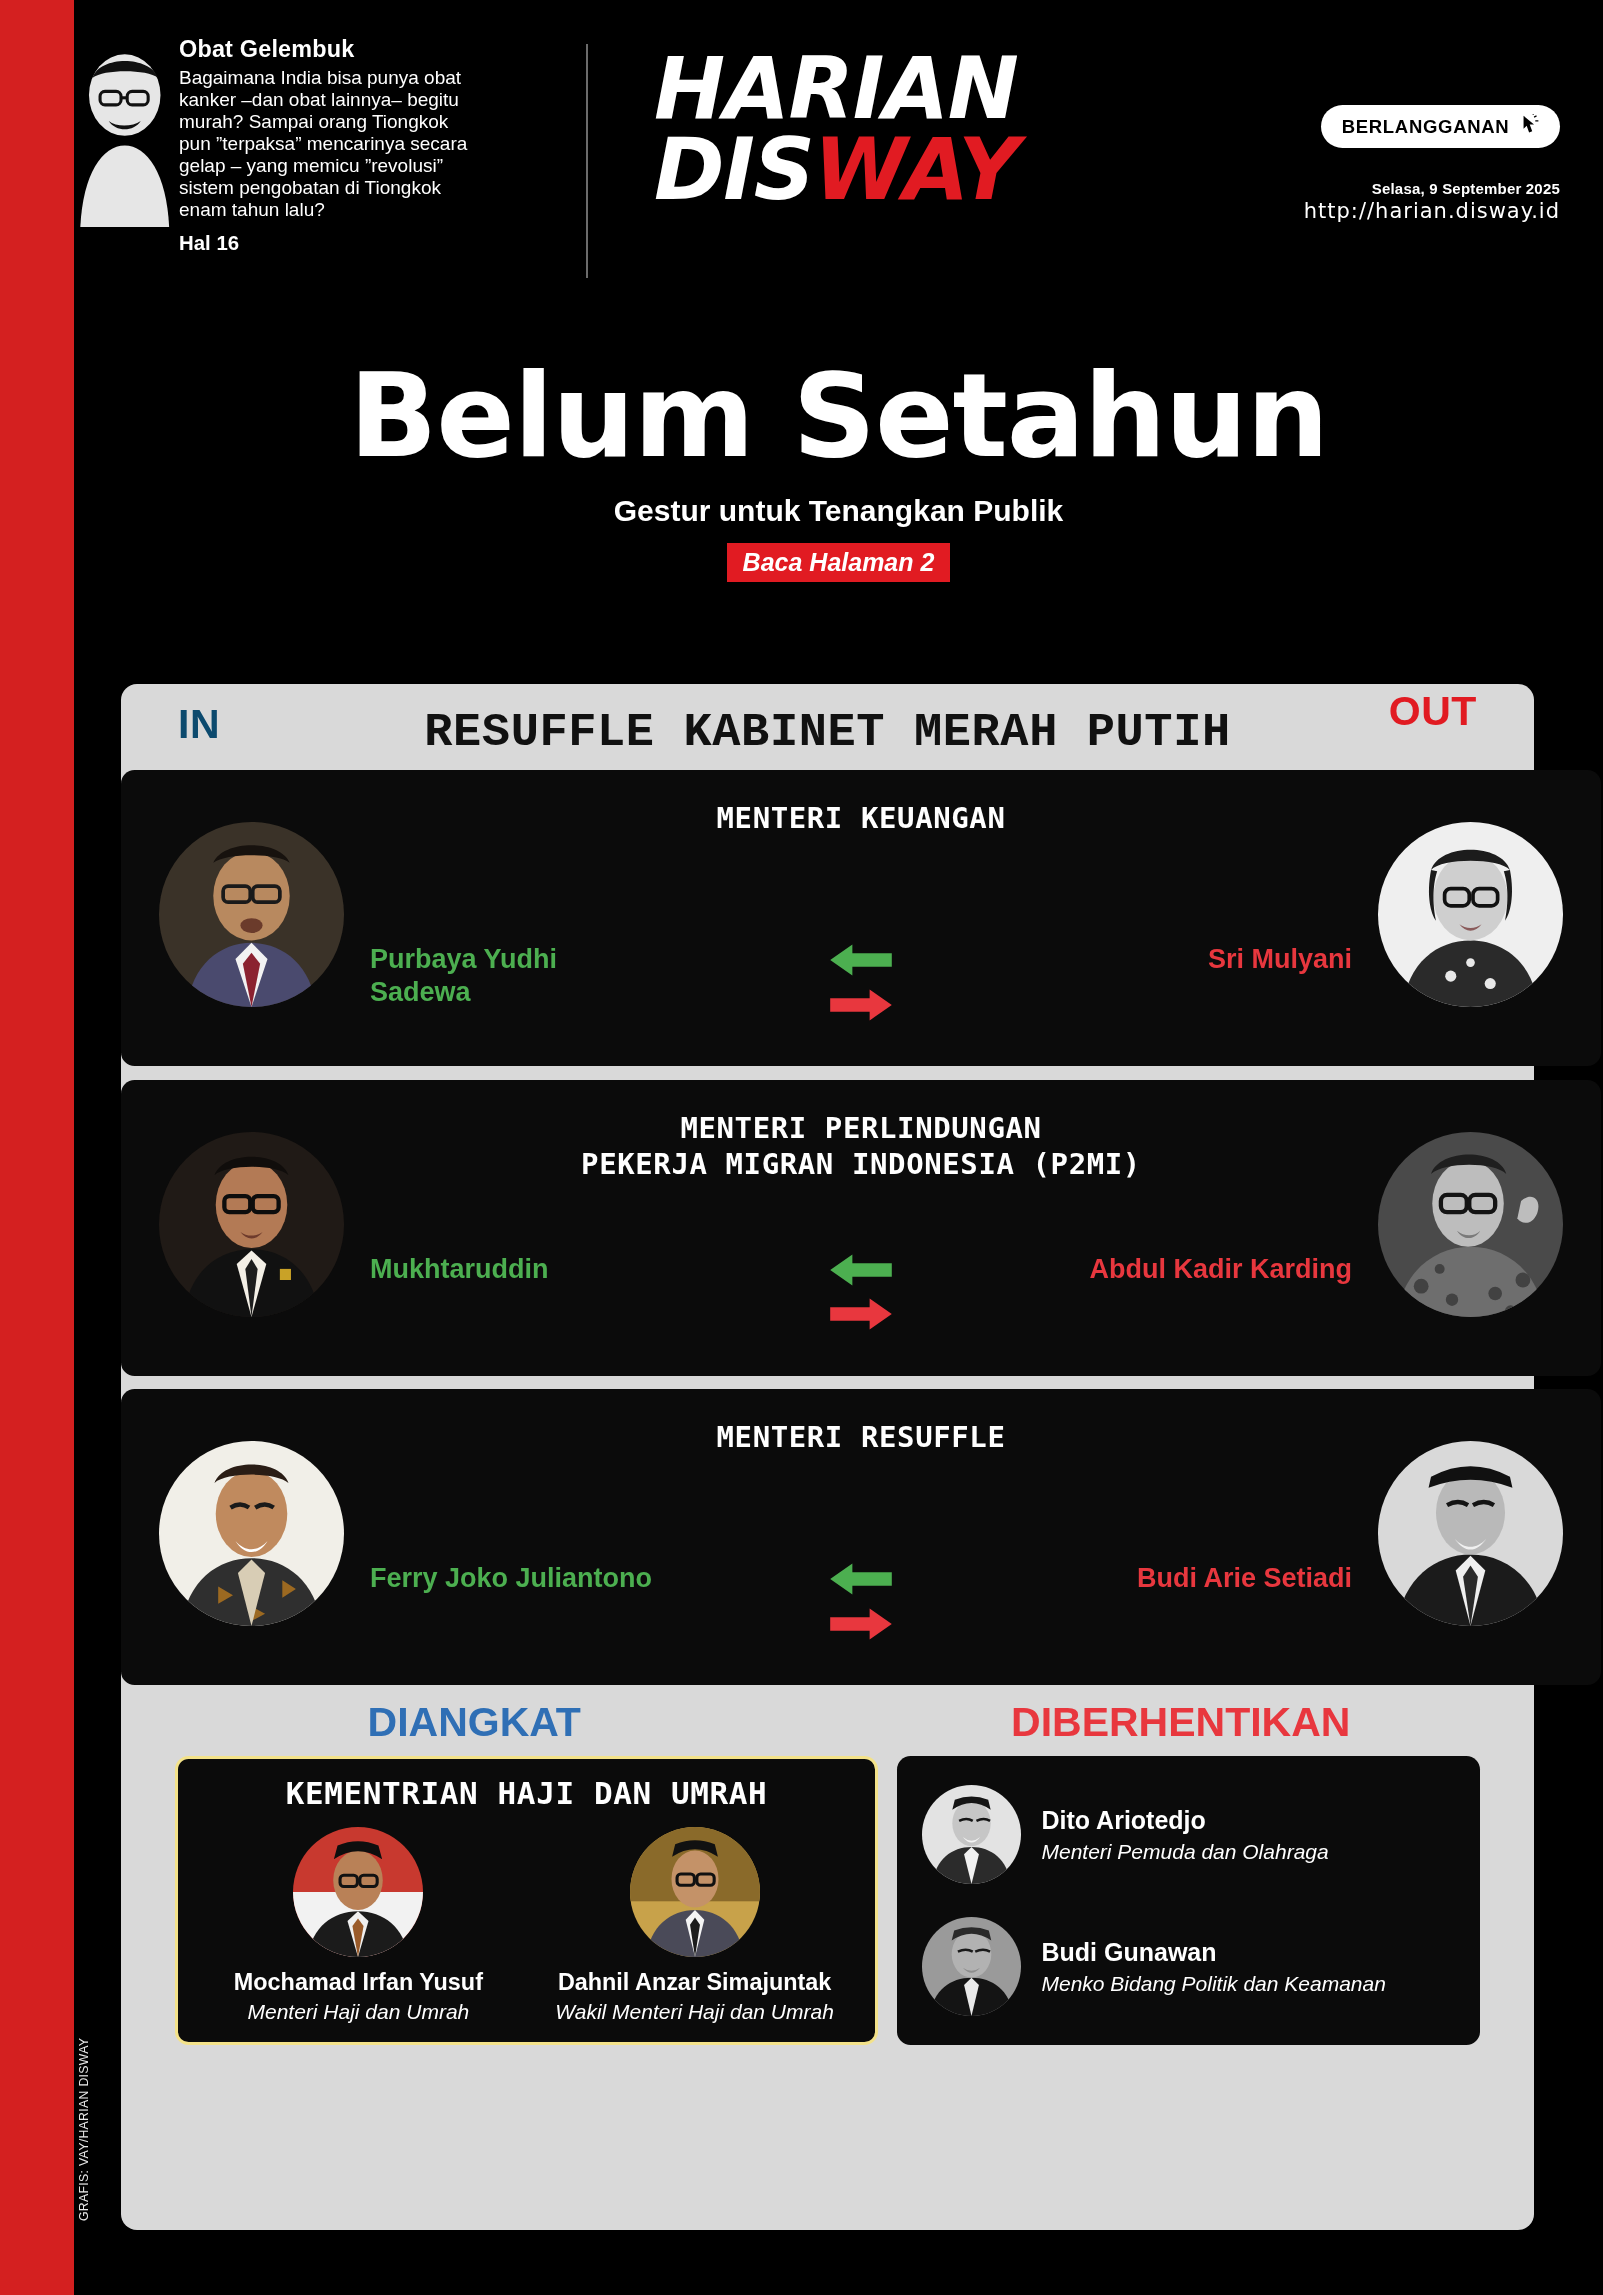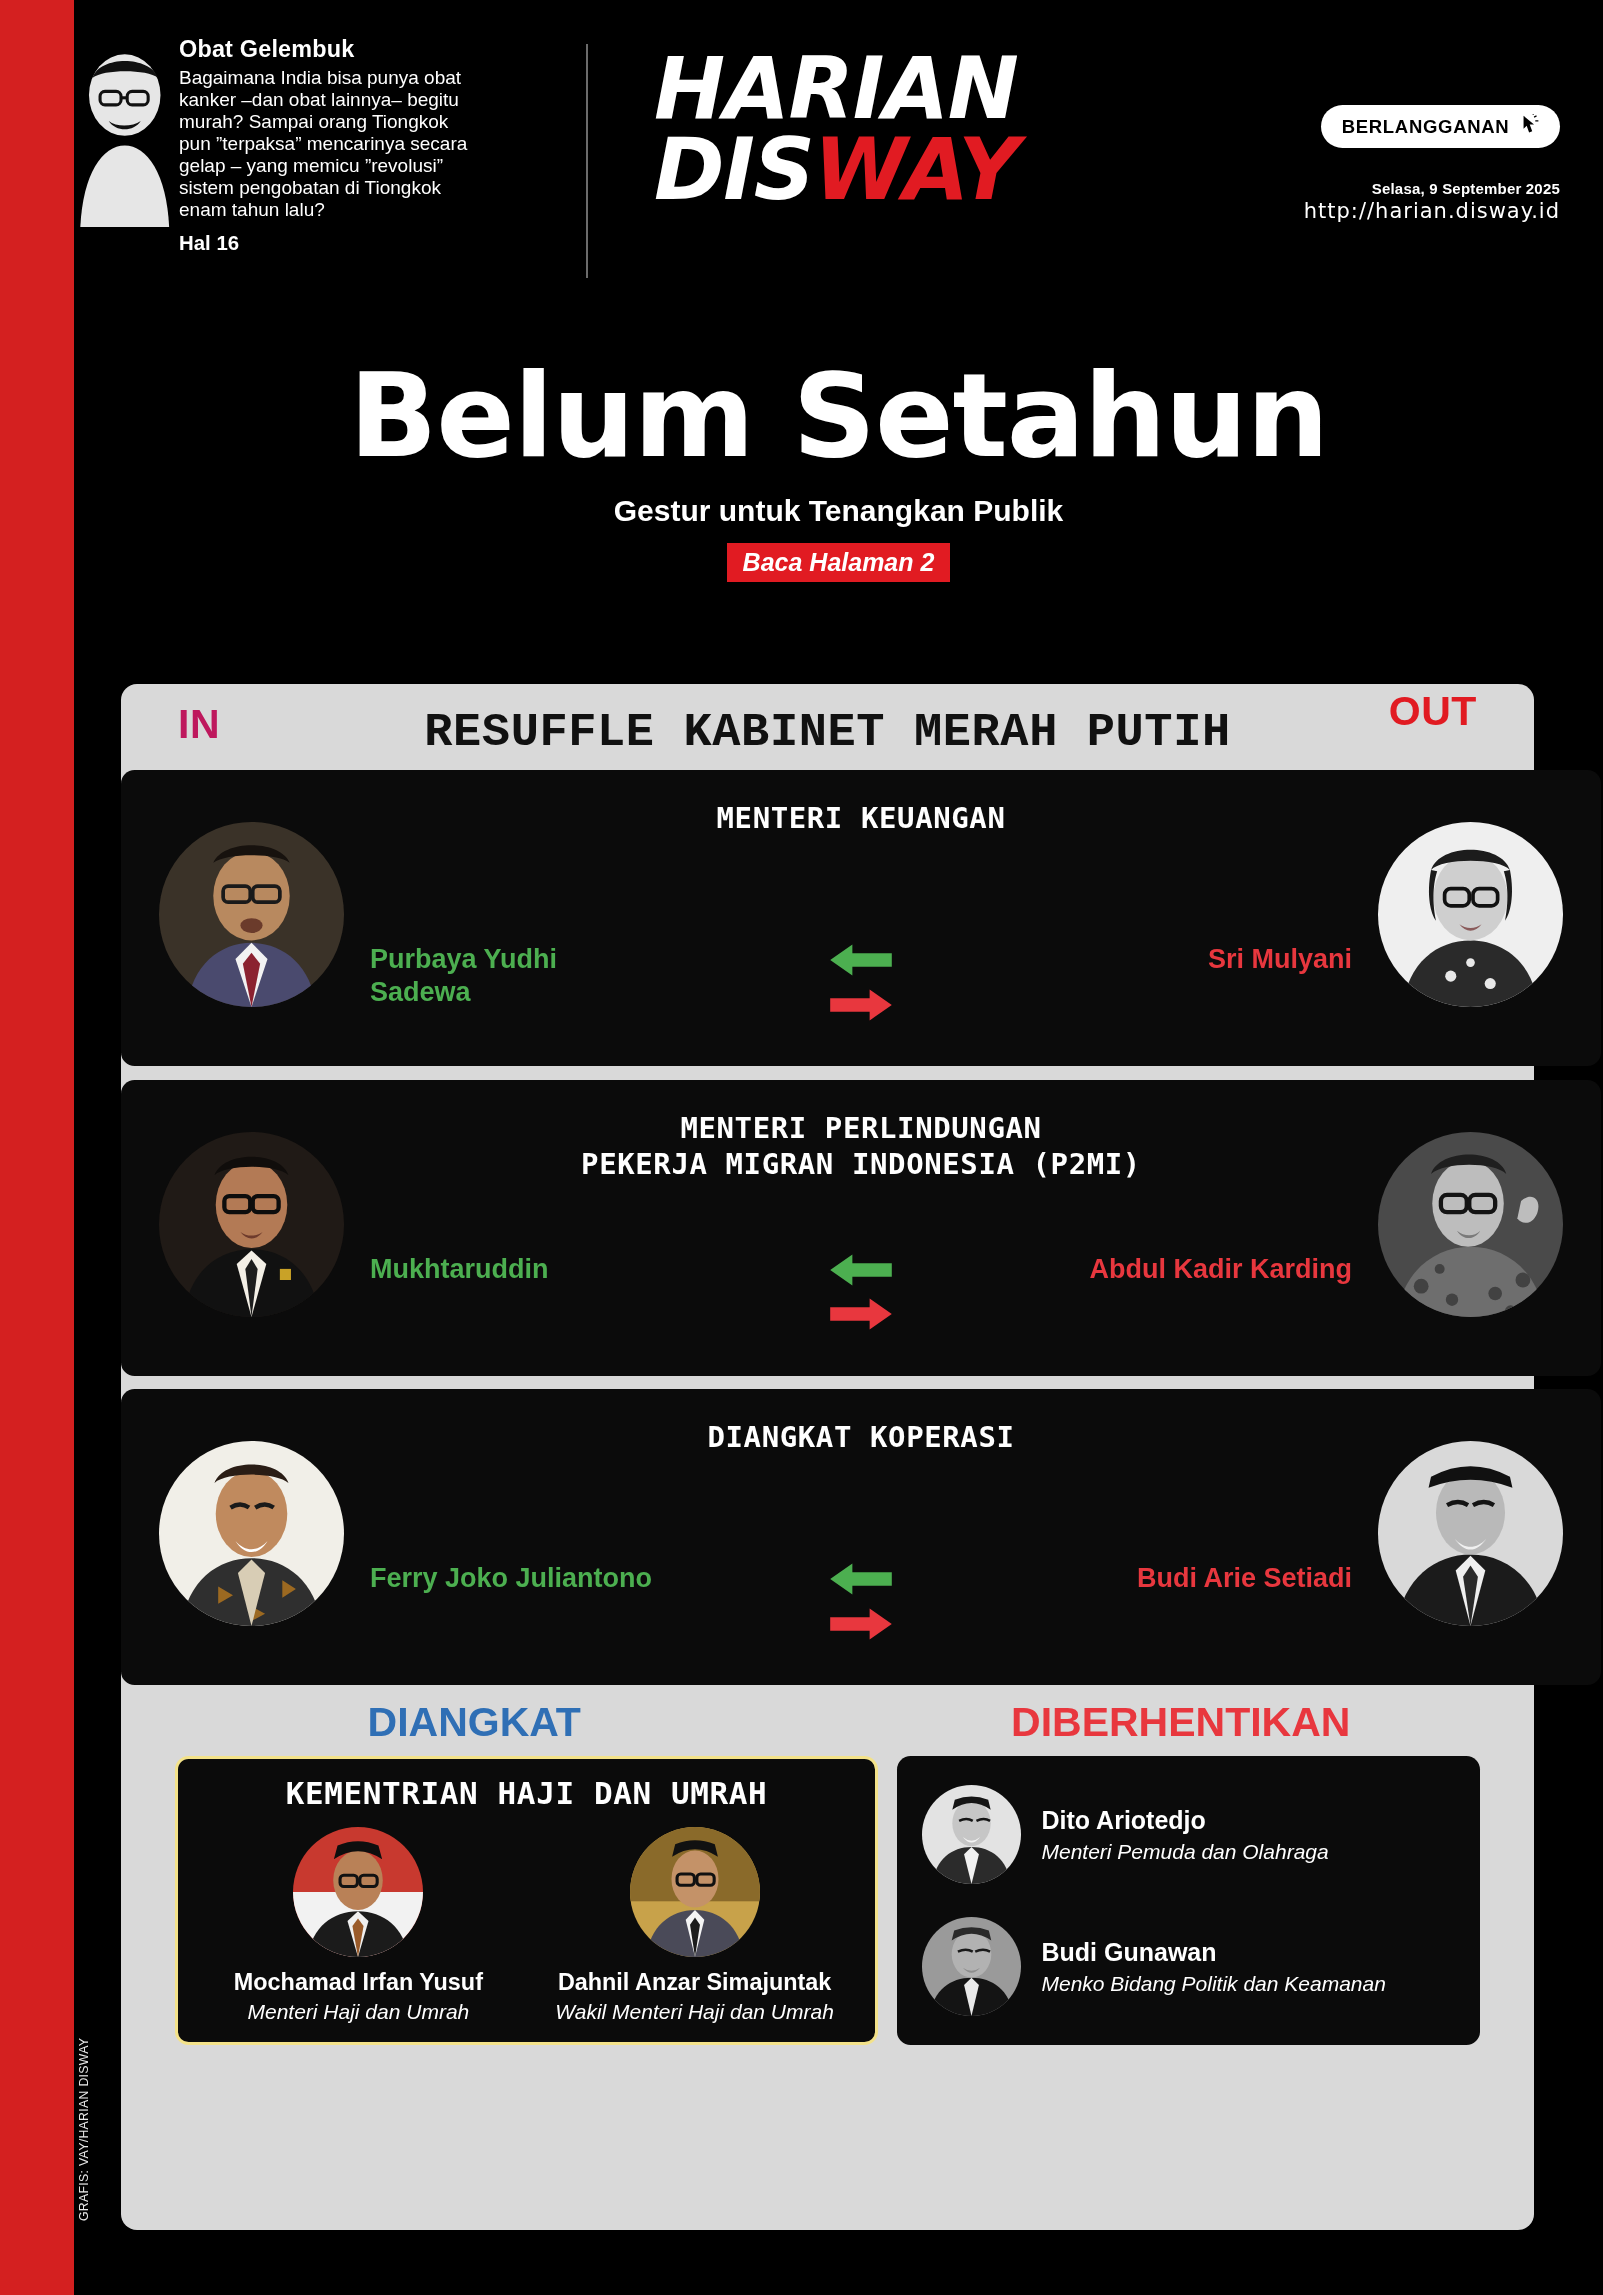--- a/index.html
+++ b/index.html
@@ -78,21 +78,21 @@
   .panel {
     position: absolute; left: 121px; top: 684px; width: 1413px; height: 1546px;
     background: #d9d9d9; border-radius: 16px;
   }
   .panel-head {
     position: relative; height: 86px; display: flex; align-items: center;
     justify-content: center; padding-top: 11px;
   }
   .in-label {
     position: absolute; left: 57px; top: 17.3px;
-    color: #be185d; font-size: 41px; font-weight: bold; letter-spacing: 0.6px;
+    color: #0c4a6e; font-size: 41px; font-weight: bold; letter-spacing: 0.6px;
   }
   .out-label {
     position: absolute; right: 57px; top: 4px;
     color: #e11b22; font-size: 41px; font-weight: bold; letter-spacing: 0.6px;
   }
   .panel-title {
     font-family: Liberation Mono, monospace;
     font-size: 47px; font-weight: bold; color: #111; letter-spacing: 0.6px;
   }
 
@@ -342,21 +342,21 @@
           <path d="M156 108 q16 -10 30 0" stroke="#1a1a1a" stroke-width="7" fill="none"></path>
           <path d="M124 162 C140 180 160 180 176 162 C162 186 138 186 124 162 Z" fill="#fff"></path>
           <g fill="#b0741f" opacity=".85">
             <path d="M96 236 l24 14 -24 14 z"></path>
               <path d="M200 226 l22 14 -22 14 z"></path>
             <path d="M150 268 l22 12 -22 12 z"></path>
           </g>
           <path d="M150 192 L128 214 L150 300 L172 214 Z" fill="#d8cdb5"></path>
         </svg>
       </div>
-      <div class="row-title">DIANGKAT KOPERASI</div>
+      <div class="row-title">MENTERI RESUFFLE</div>
       <div class="name in">Ferry Joko Juliantono</div>
       <div class="arrows">
         <div class="arrow">
           <svg width="69" height="36" viewBox="0 0 112 58">
               <path d="M6 29 L42 4 L42 18 L106 18 L106 40 L42 40 L42 54 Z" fill="#4caf50"></path>
             </svg>
         </div>
         <div class="arrow">
           <svg width="69" height="36" viewBox="0 0 112 58">
               <path d="M106 29 L70 4 L70 18 L6 18 L6 40 L70 40 L70 54 Z" fill="#e8373e"></path>

